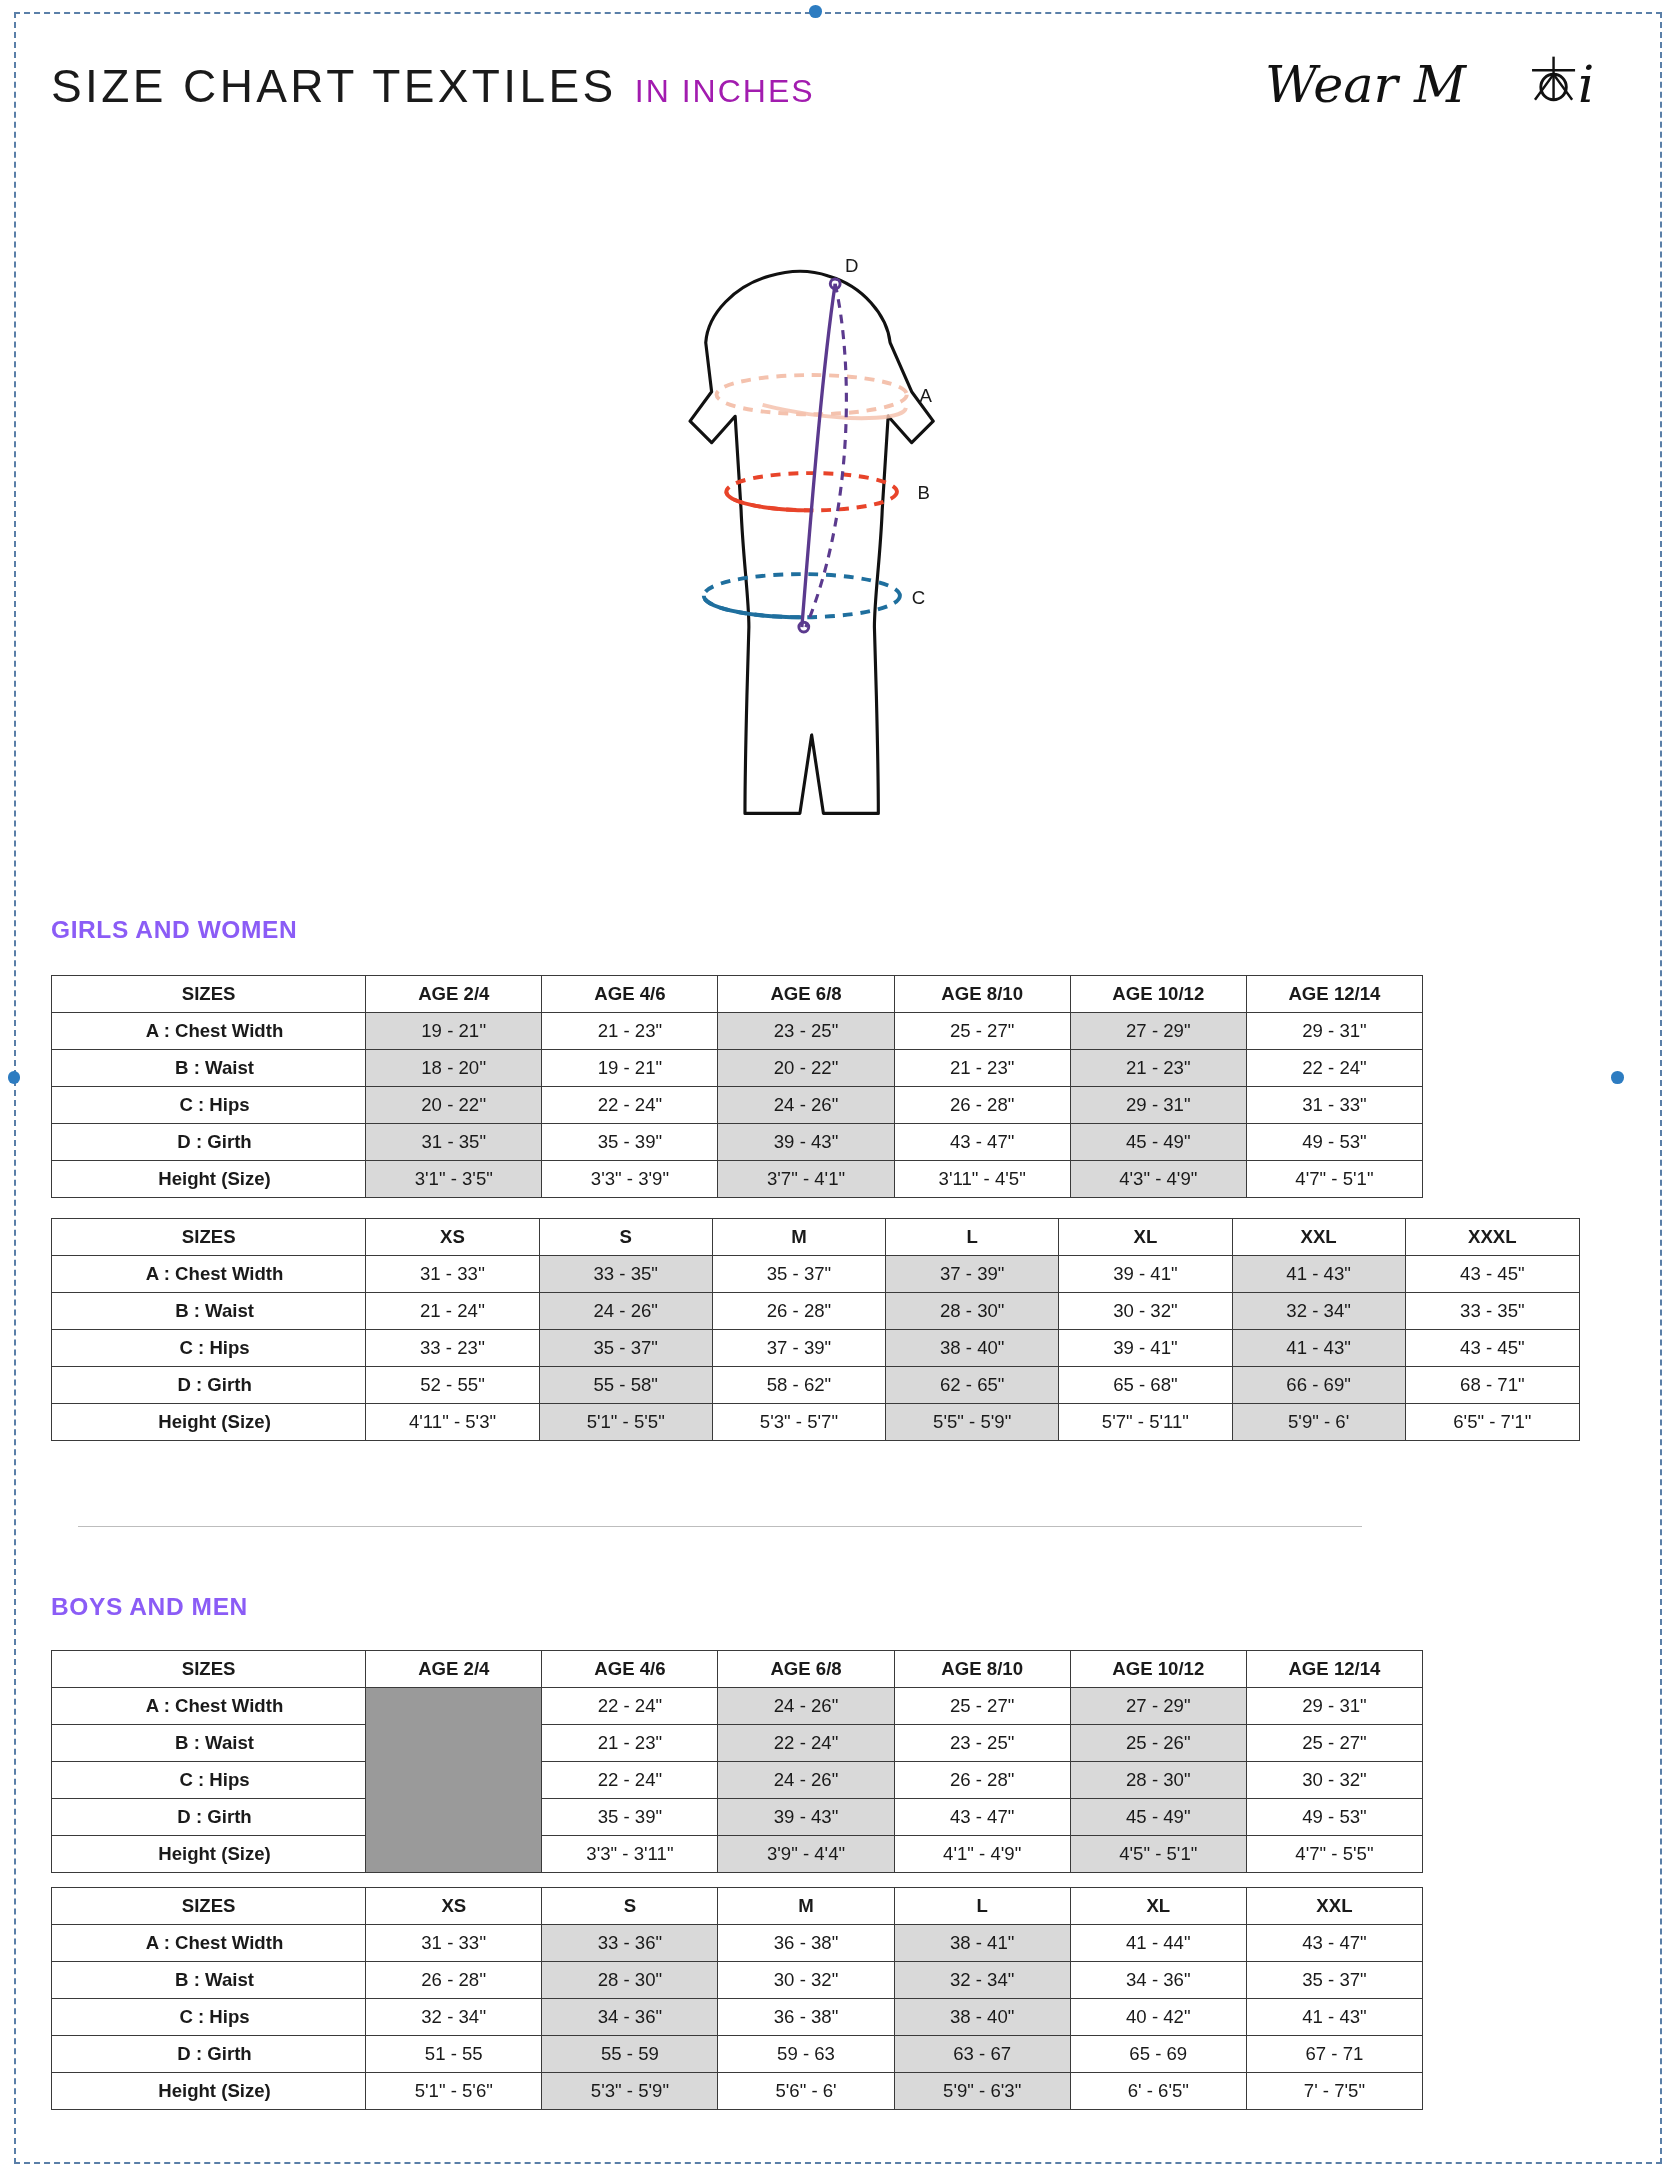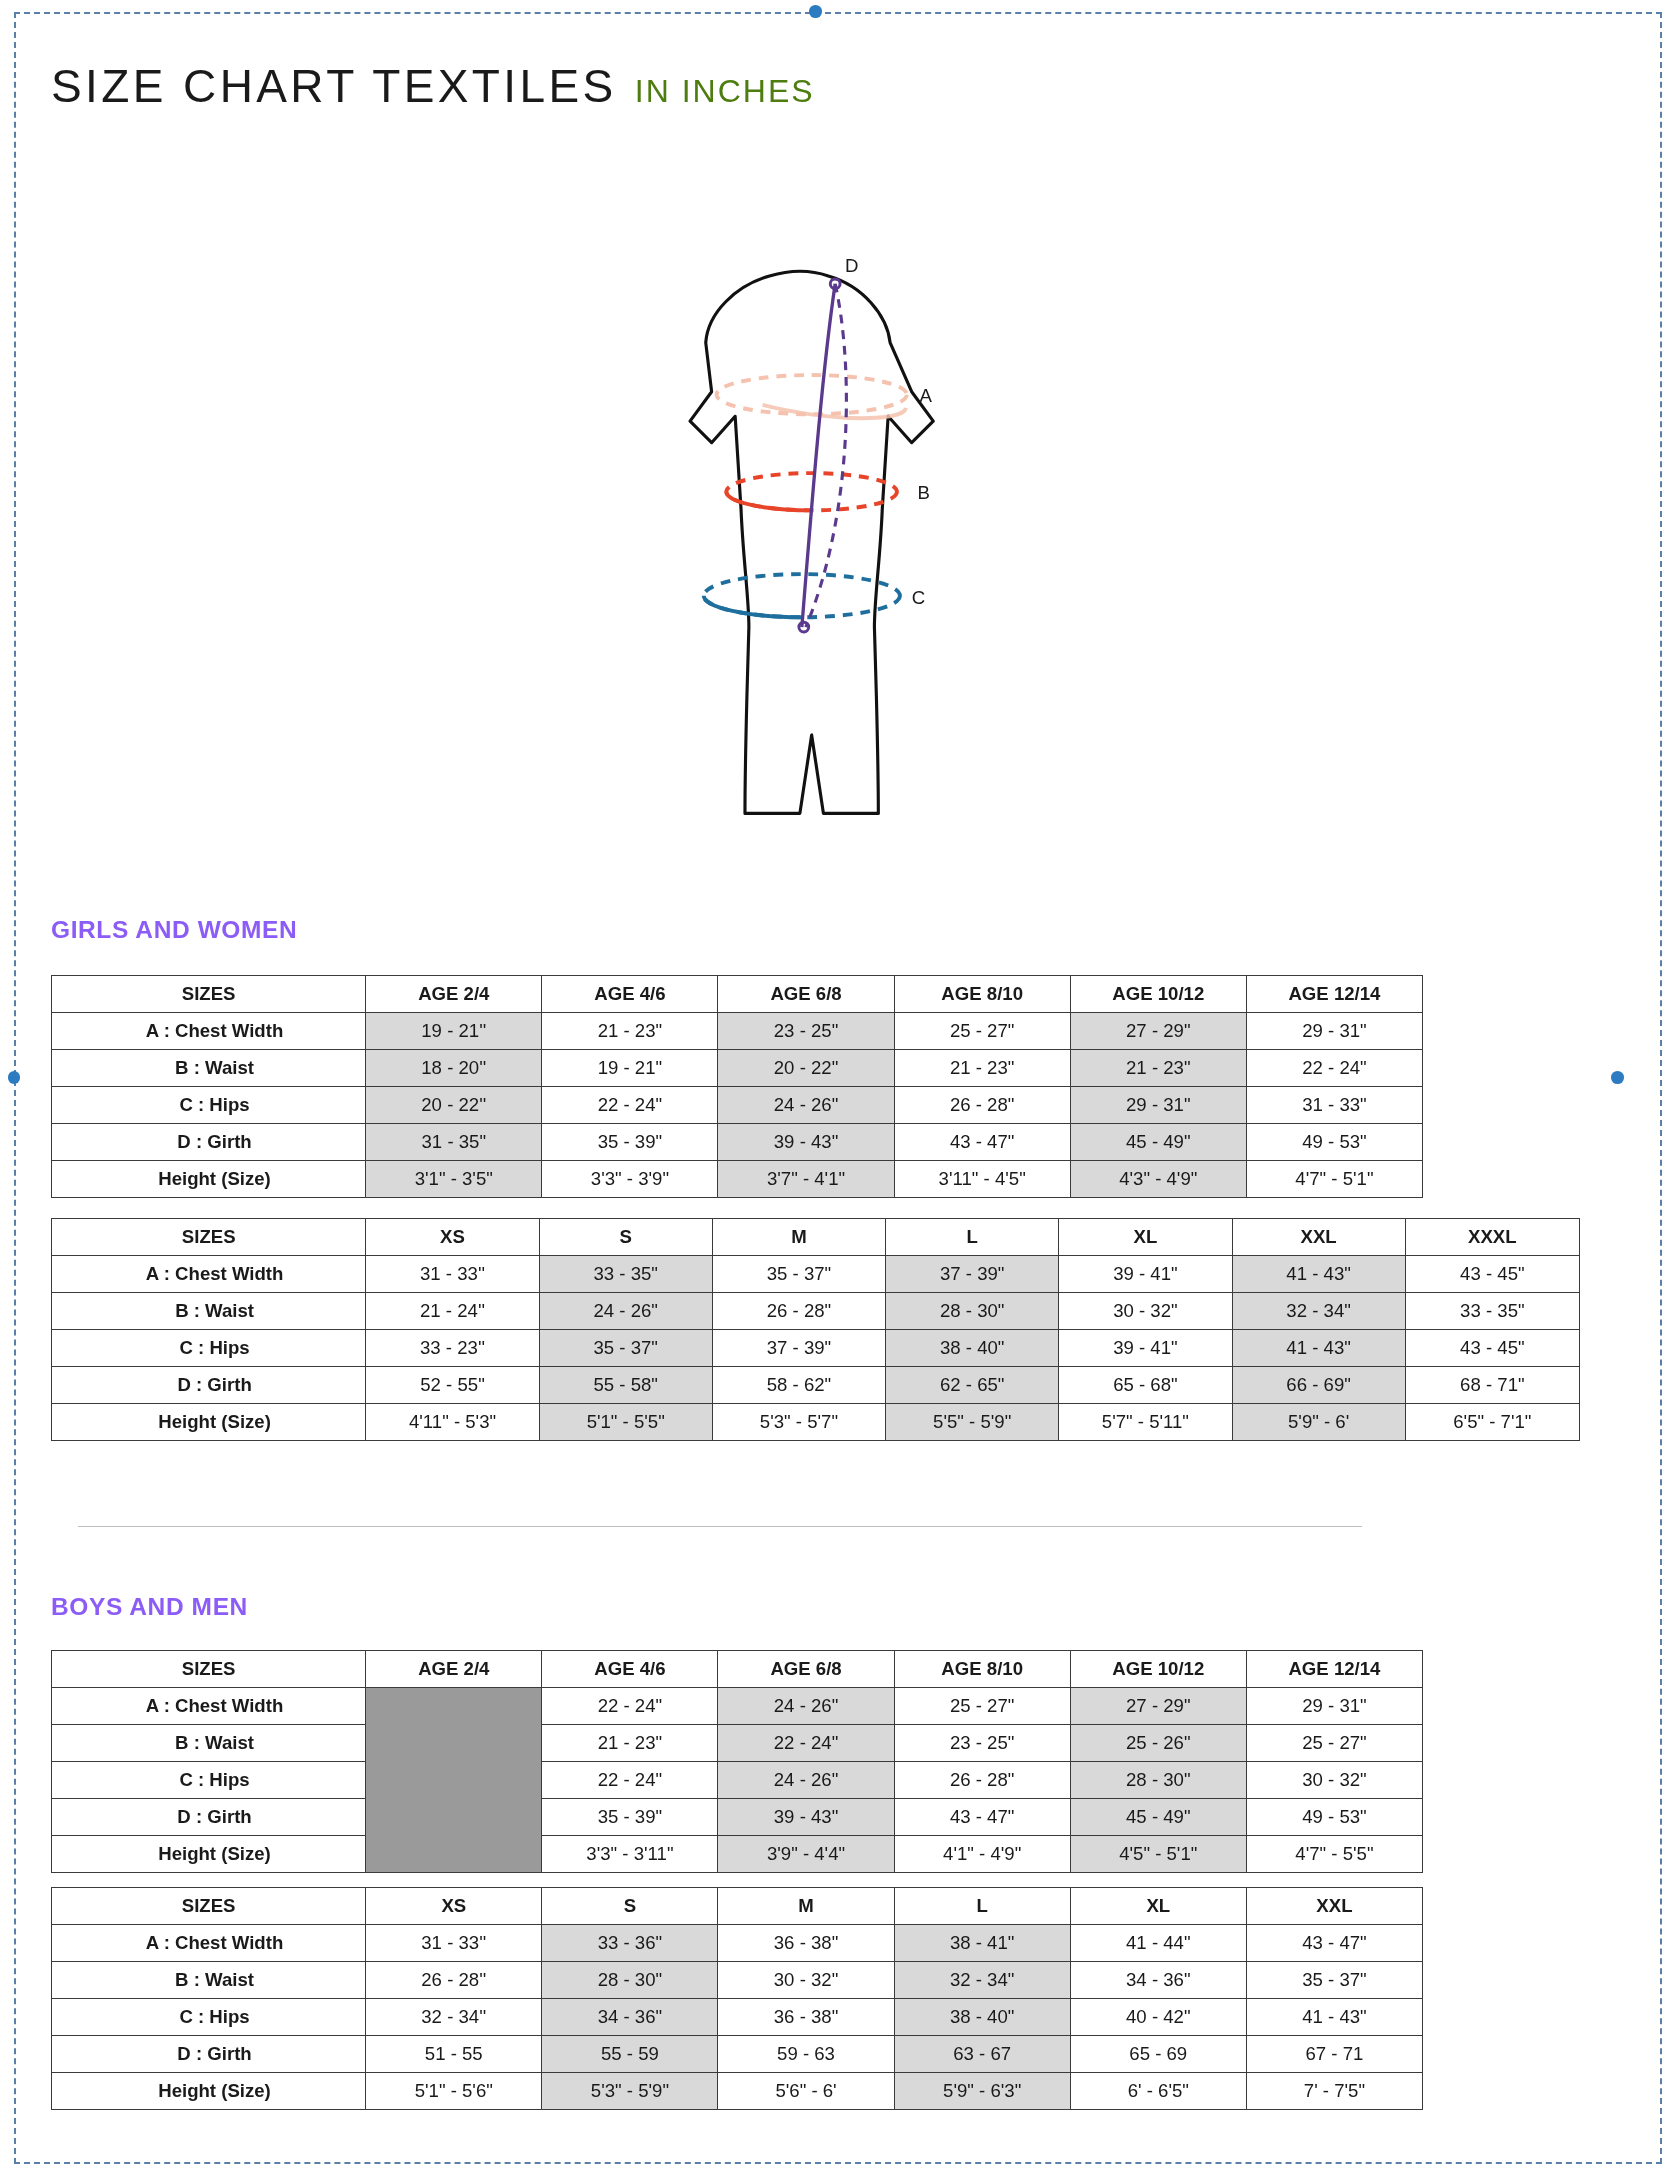--- a/index.html
+++ b/index.html
@@ -54,21 +54,21 @@
     letter-spacing: 3.4px;
     font-weight: 400;
     color: #1a1a1a;
     display: inline-block;
     vertical-align: baseline;
   }
   .title-sub {
     font-size: 32px;
     letter-spacing: 2px;
     font-weight: 400;
-    color: #4d7c0f;
+    color: #a21caf;
     display: inline-block;
     vertical-align: baseline;
     margin-left: 13.7px;
   }
 
   
   .logo {
     position: absolute;
     right: 39px;
     top: 41px;
@@ -142,20 +142,31 @@
   <div class="cut-border"></div>
   <div class="reg-dot" style="left:809px; top:4.9px;"></div>
   <div class="reg-dot" style="left:7.8px; top:1071px;"></div>
   <div class="reg-dot" style="left:1611px; top:1071px;"></div>
 
   <div class="header">
     <span class="title-main">SIZE CHART TEXTILES</span>
     <span class="title-sub">IN INCHES</span>
   </div>
 
+  <div class="logo">
+    <svg width="382" height="88" viewBox="0 0 390 90">
+      <text x="10" y="62" font-family="DejaVu Serif, serif" font-style="italic" font-size="52" fill="#111">Wear M</text>
+
+      <circle cx="305" cy="47" r="13" fill="none" stroke="#111" stroke-width="3"></circle>
+      <line x1="305" y1="16" x2="305" y2="60" stroke="#111" stroke-width="2.5"></line>
+      <line x1="283" y1="30" x2="327" y2="30" stroke="#111" stroke-width="2.5"></line>
+      <path d="M286 60 L305 34 L324 60" fill="none" stroke="#111" stroke-width="2.5"></path>
+      <text x="330" y="62" font-family="DejaVu Serif, serif" font-style="italic" font-size="52" fill="#111">i</text>
+    </svg>
+  </div>
 
   <div class="figure-wrap">
     <svg width="412" height="608" viewBox="0 0 420 620">
 
       <path d="M120 120 C122 90, 150 62, 185 52 C205 46, 225 45, 245 52 C280 62, 305 92, 308 120
                L330 170 L352 200 L330 222 L306 195
                L300 290 C298 340, 292 380, 292 410
                L294 480 C295 520, 296 560, 296 600
                L240 600 L228 520 L216 600 L160 600
                C160 560, 161 520, 162 480

